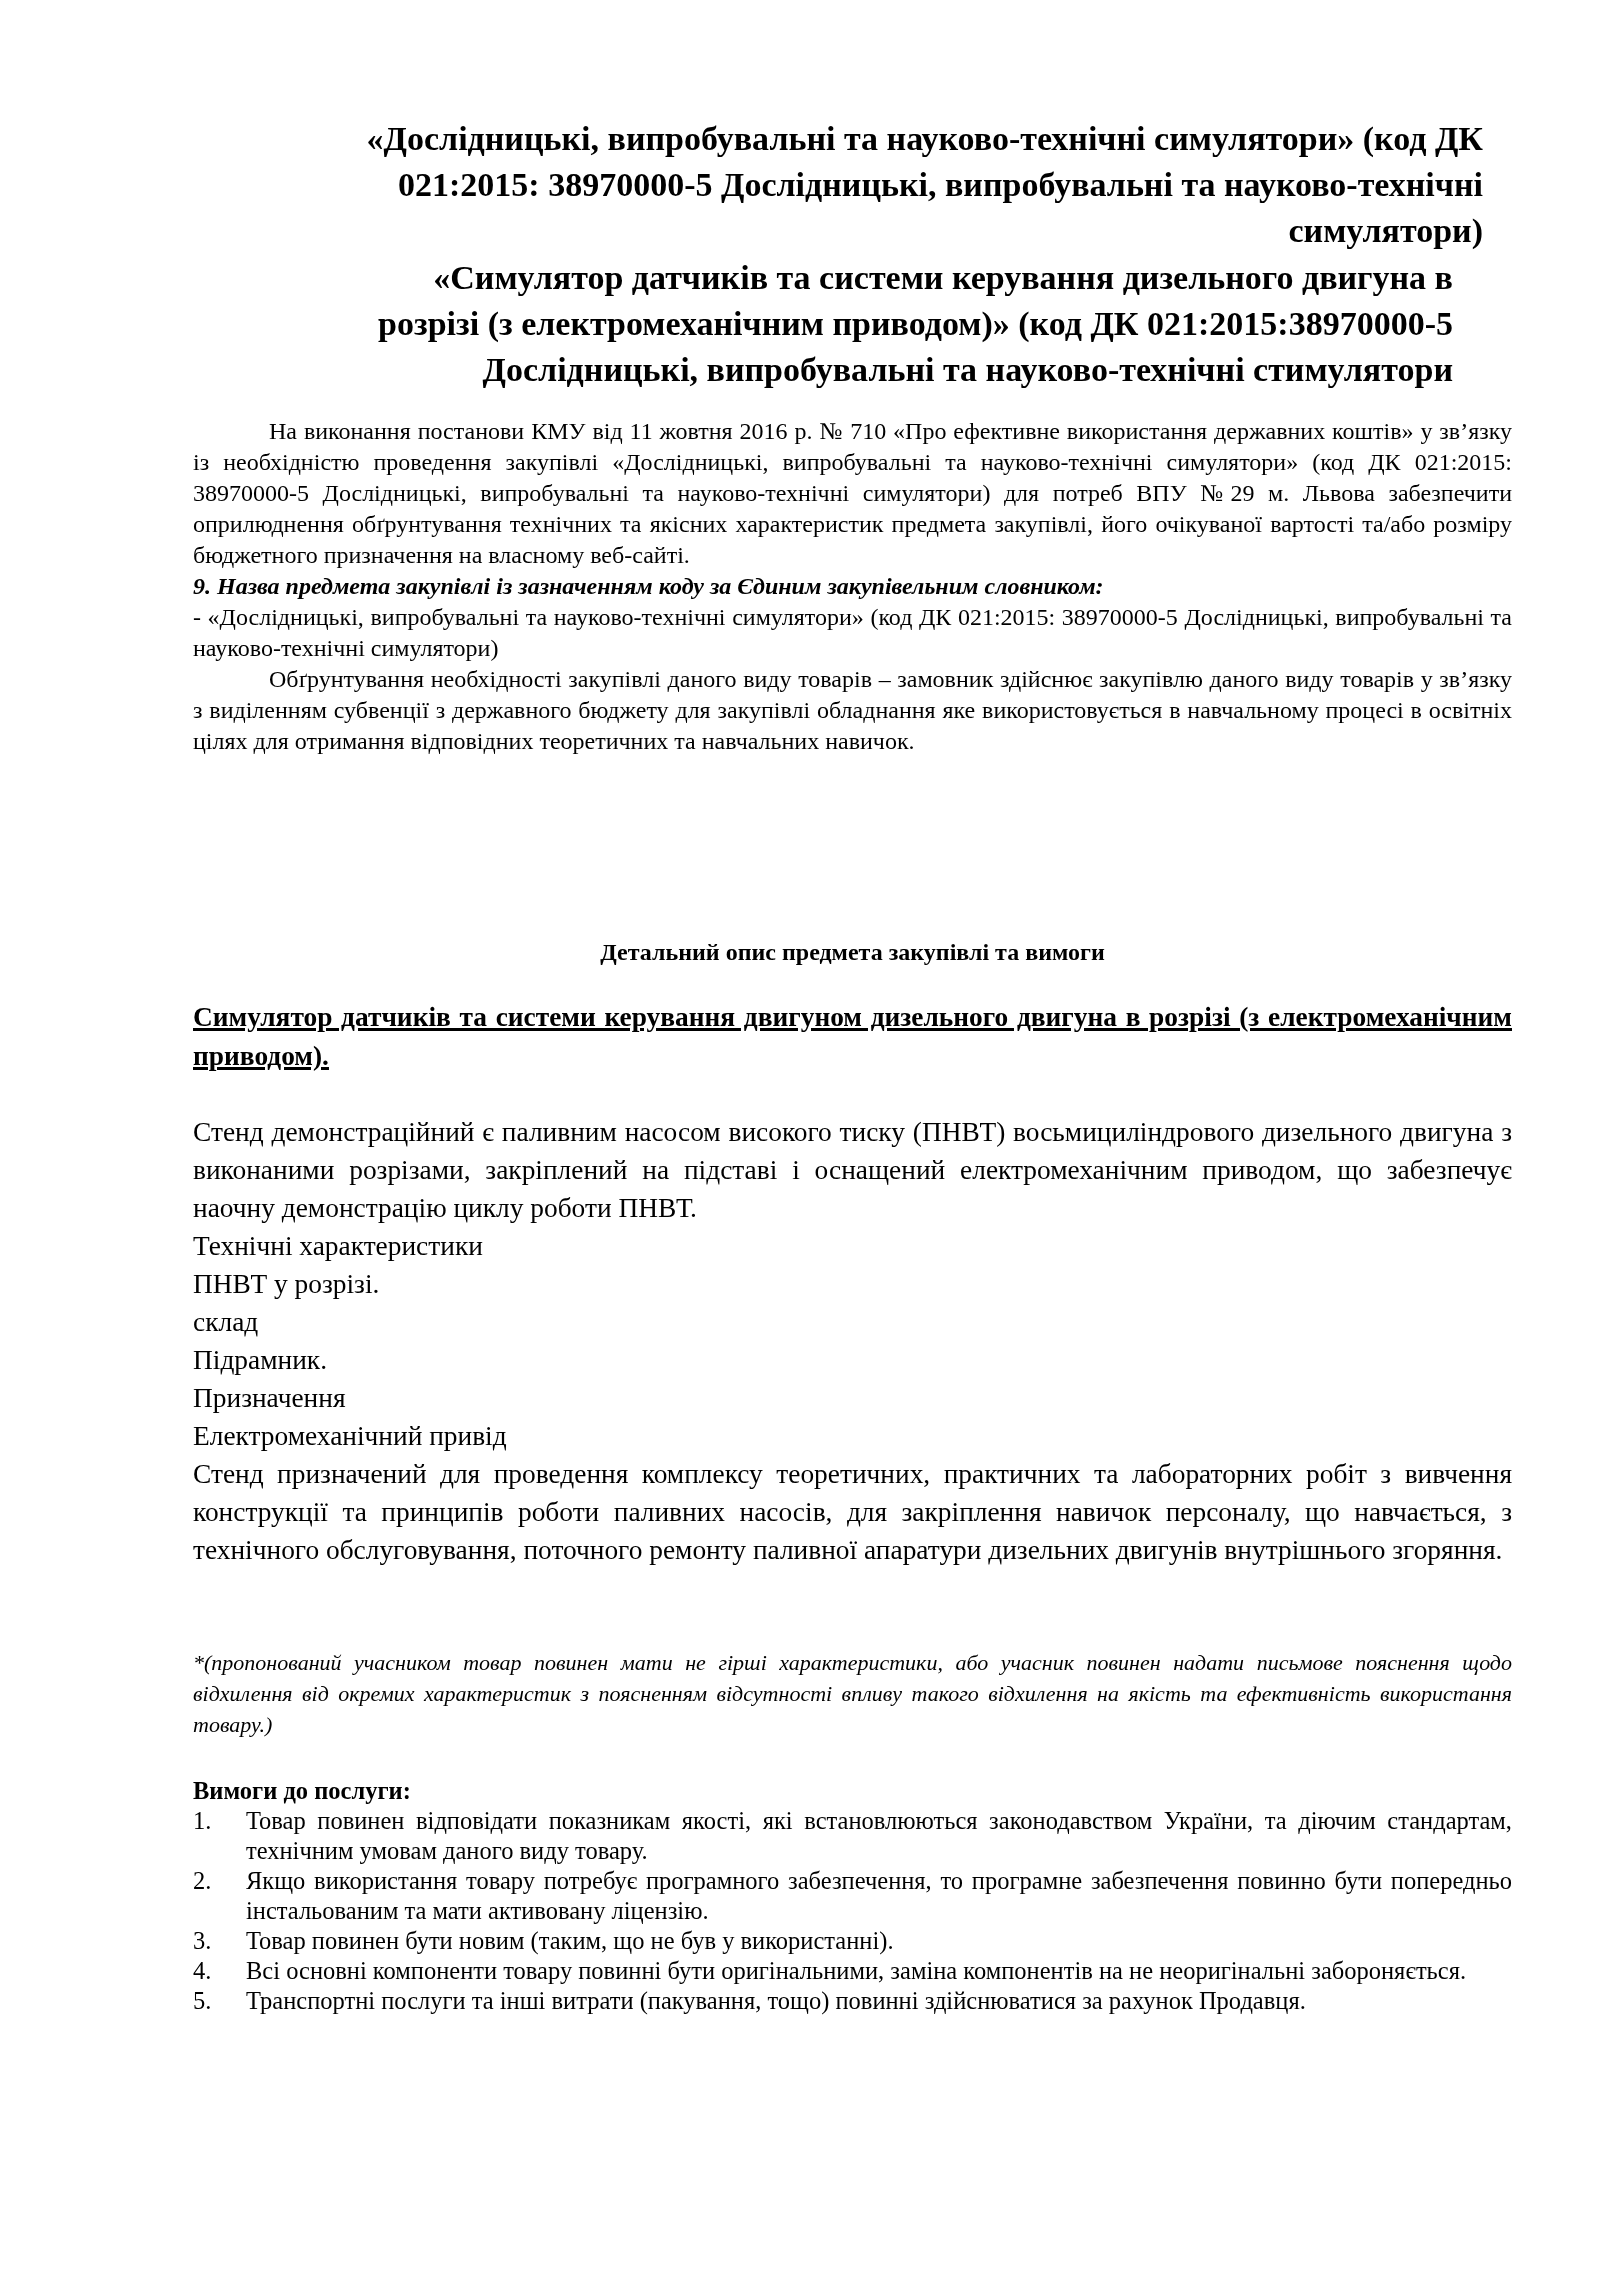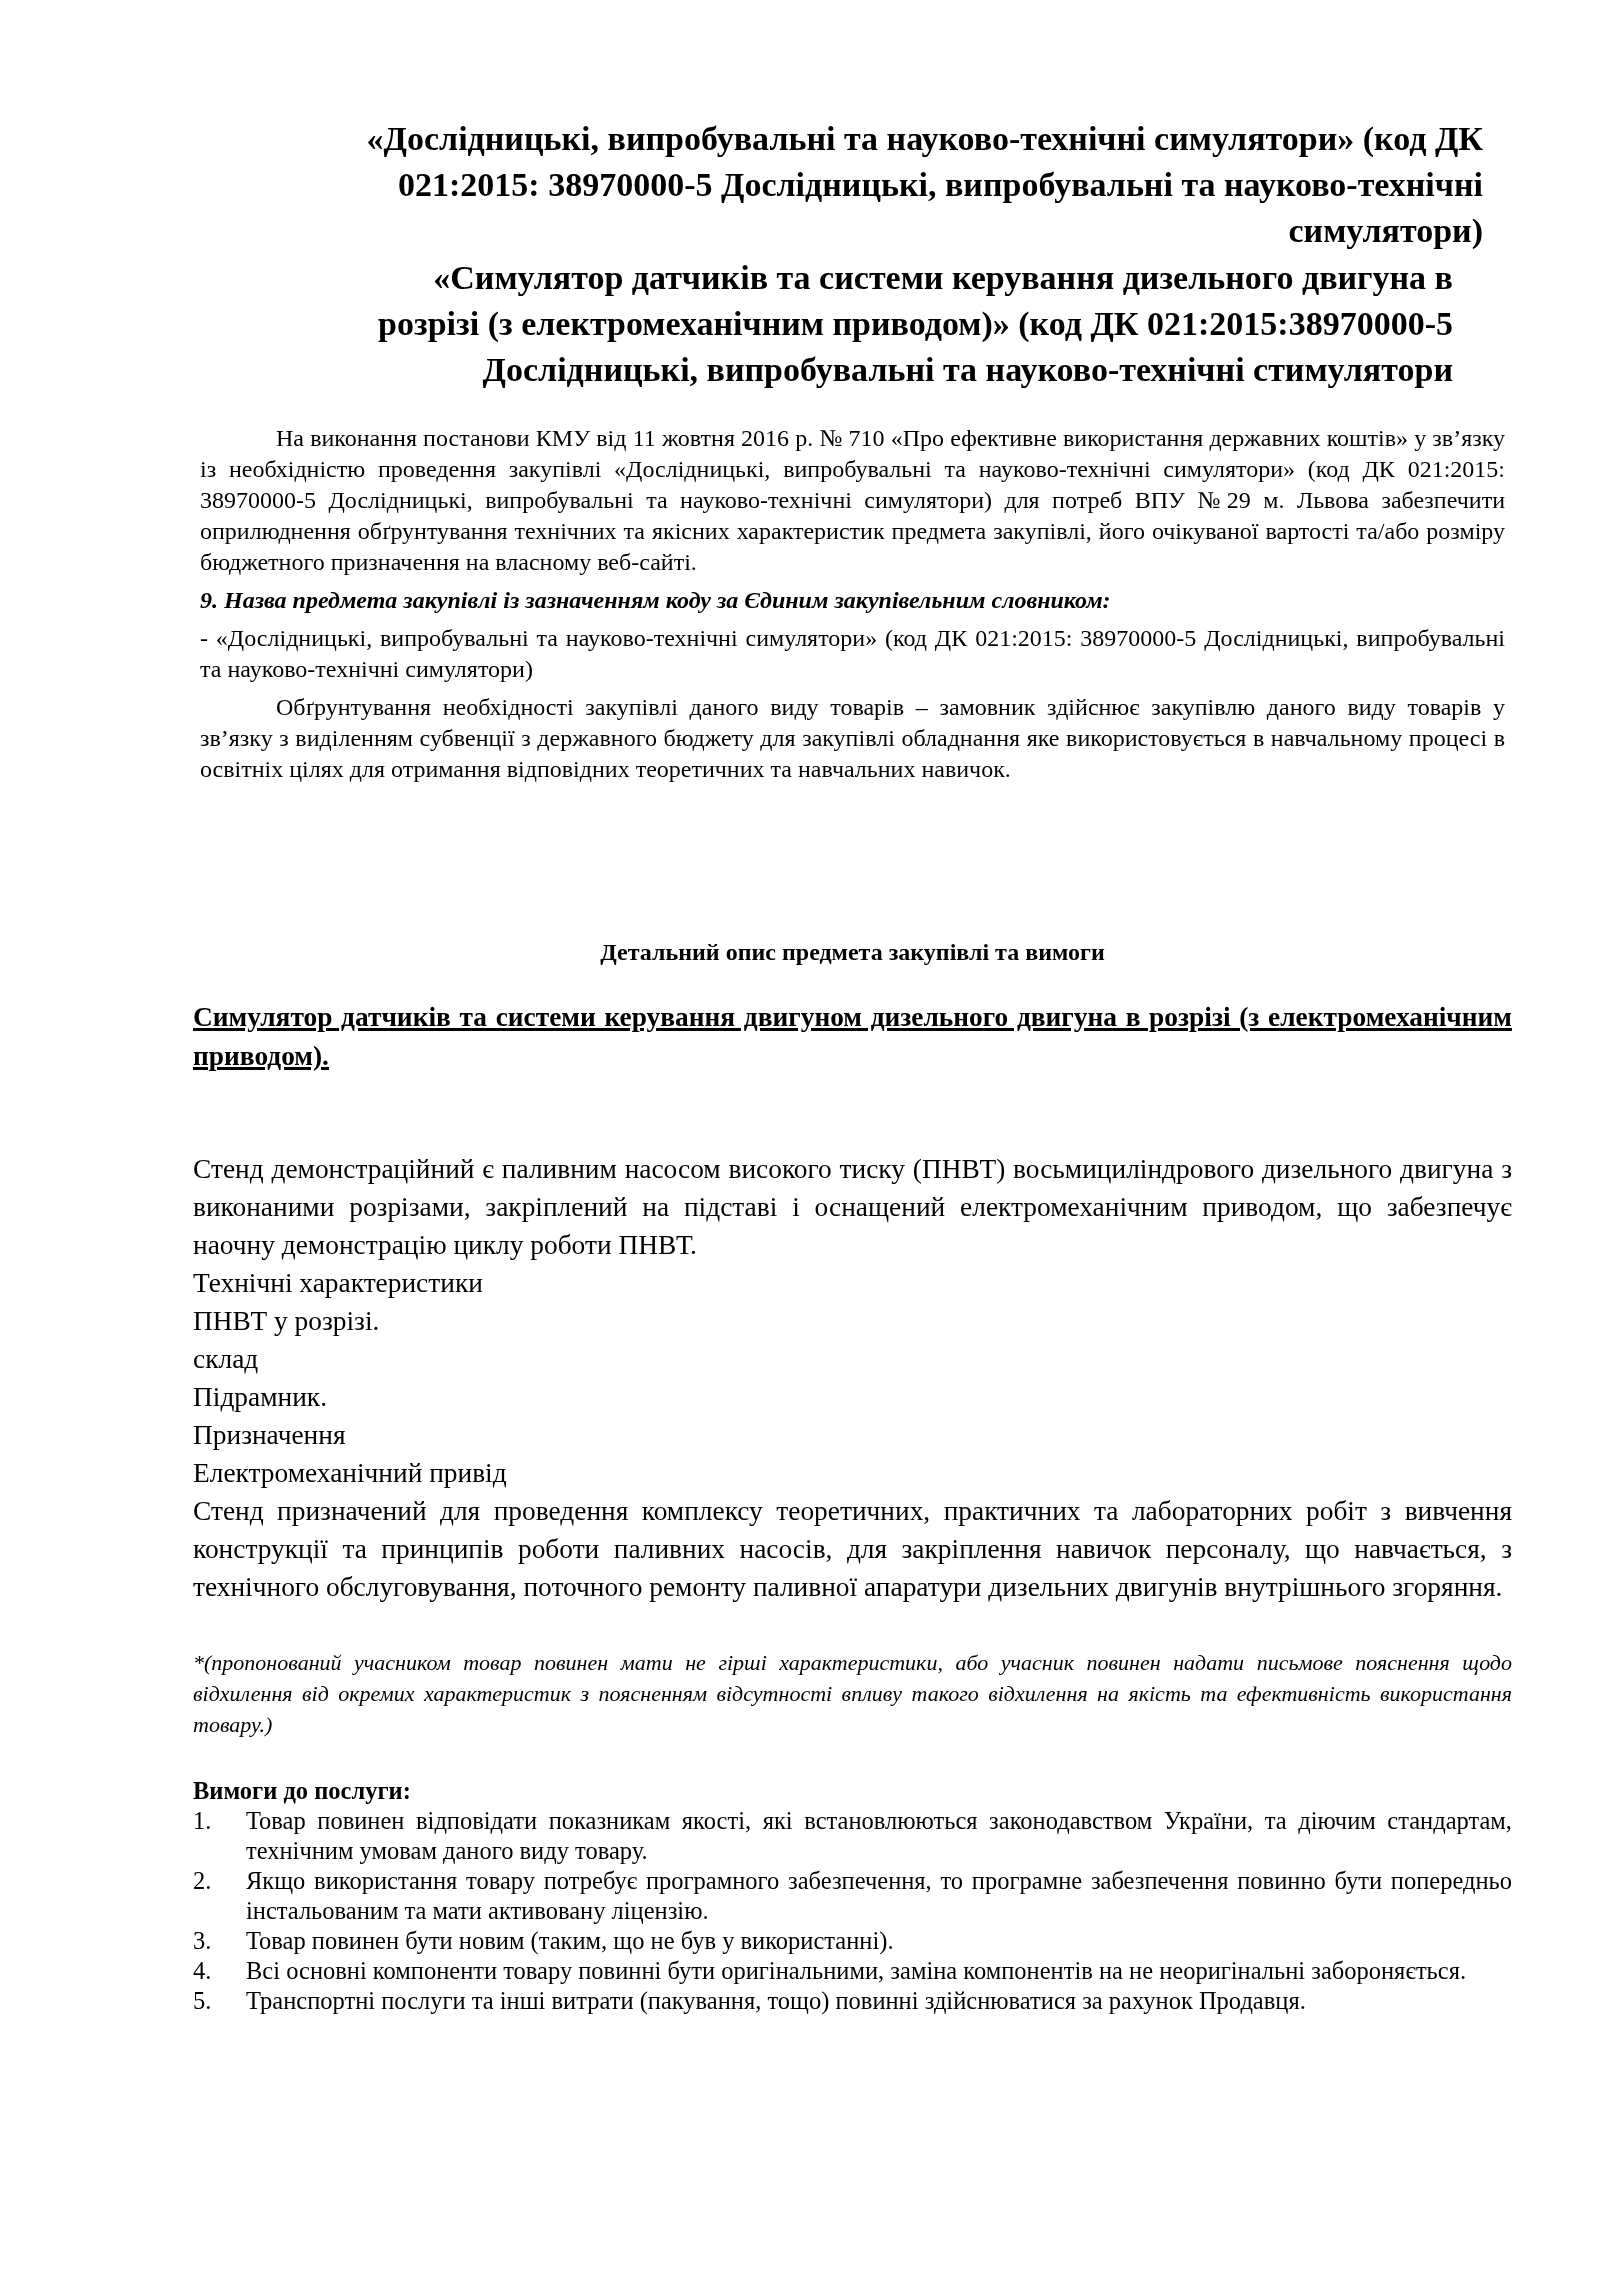--- a/index.html
+++ b/index.html
@@ -51,21 +51,21 @@
       left: 0;
       width: 1319px;
     }
     .indent {
       text-indent: 76px;
     }
     .bi {
       font-weight: bold;
       font-style: italic;
     }
-    .p { margin: 7px; }
+    .p { margin: 0; }
     .section-center {
       position: absolute;
       top: 939px;
       left: 0;
       width: 1319px;
       text-align: center;
       font-weight: bold;
       font-size: 24px;
     }
     .product-title {
@@ -81,21 +81,20 @@
       text-align: justify;
       text-align-last: left;
     }
     .desc {
       position: absolute;
       top: 1113px;
       left: 0;
       width: 1319px;
       font-size: 27.4px;
       line-height: 38px;
-      margin-top: 37px;
     }
     .desc .just {
       text-align: justify;
       text-align-last: left;
     }
     .note {
       position: absolute;
       top: 1647px;
       left: 0;
       width: 1319px;

